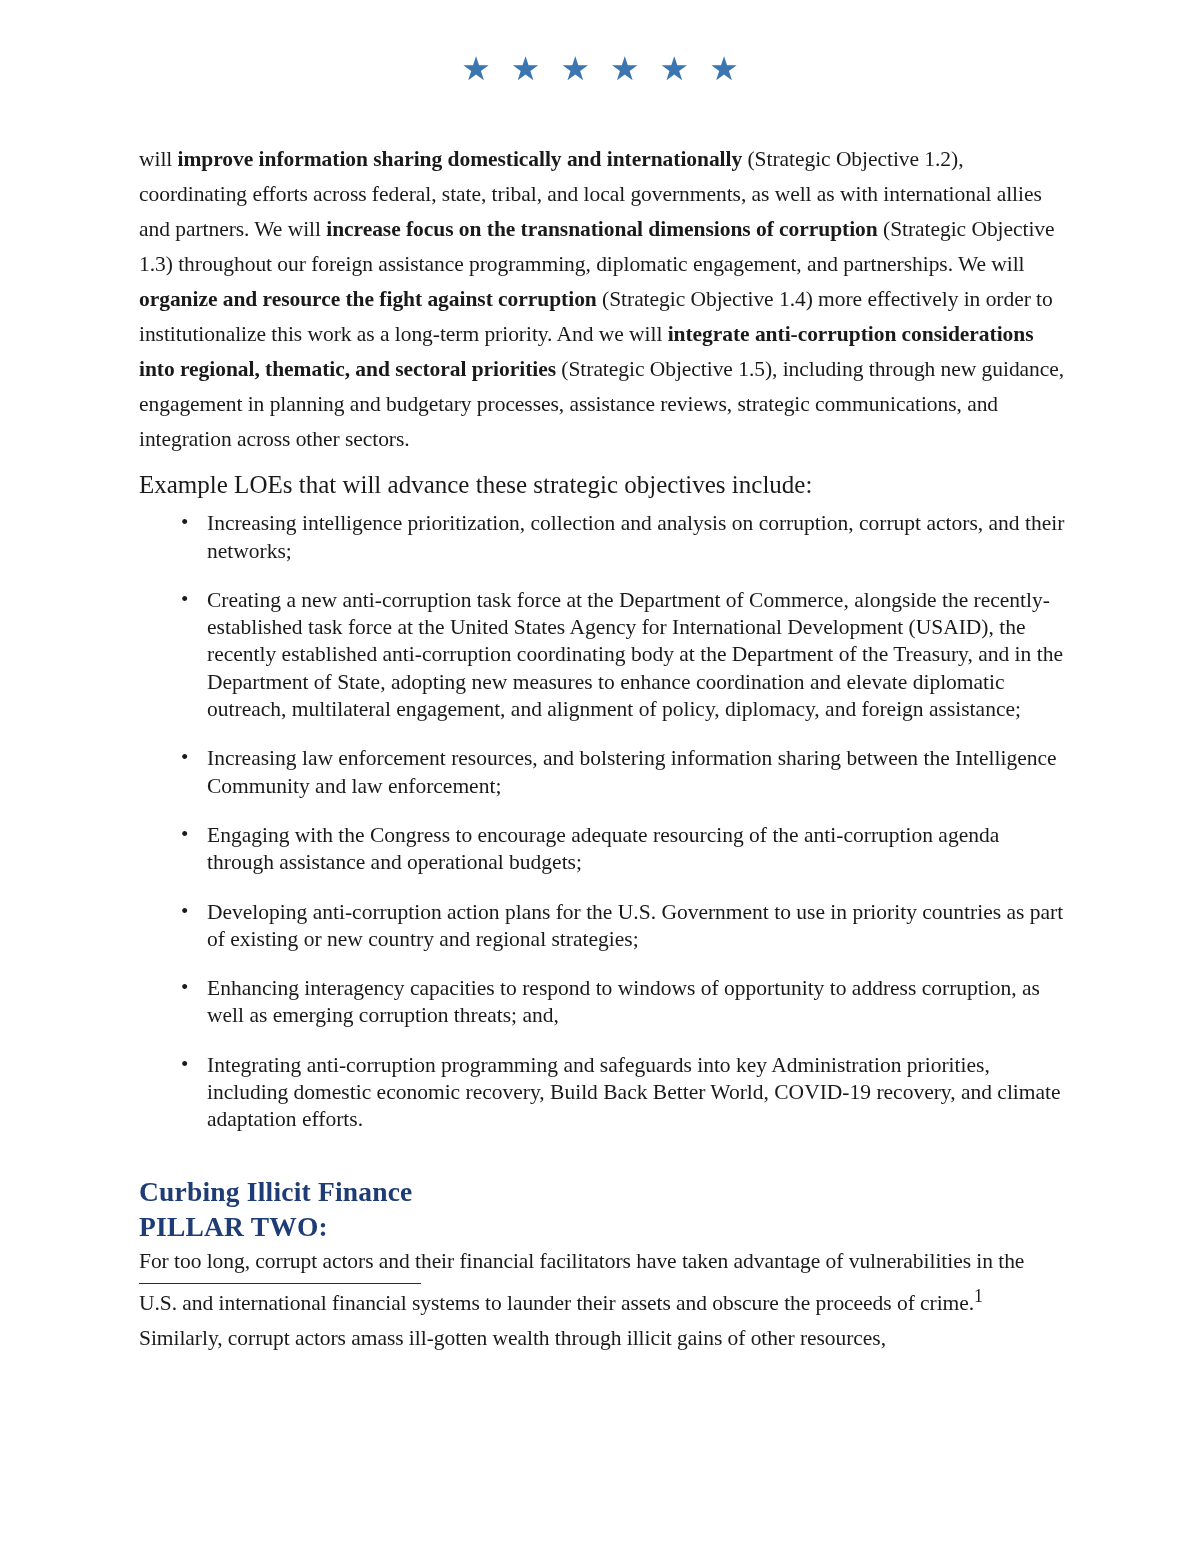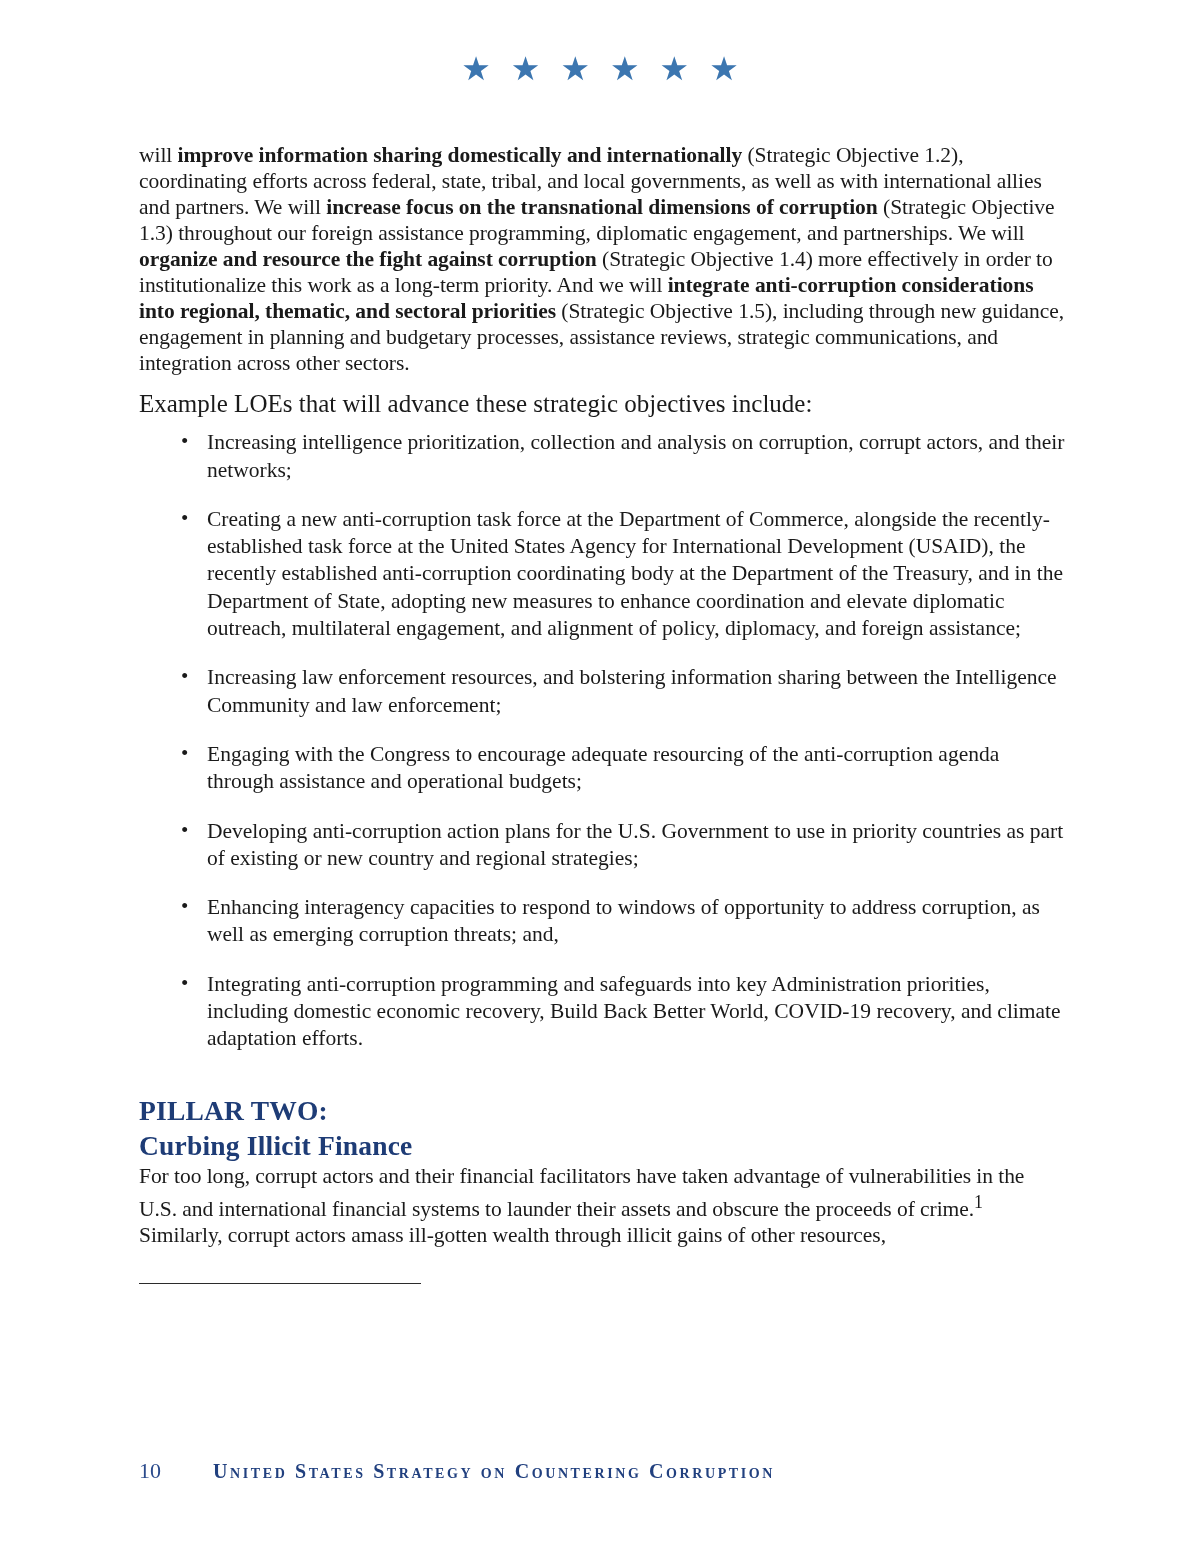--- a/index.html
+++ b/index.html
@@ -48,21 +48,21 @@
   .content {
     position: absolute;
     left: 139px;
     top: 142px;
     width: 926px;
   }
 
   p.body {
     margin: 0 0 14px 0;
     font-size: 21.5px;
-    line-height: 26px;
+    line-height: 35px;
     text-align: left;
     color: #1a1a1a;
     letter-spacing: -0.05px;
   }
   p.body b, p.body strong {
     font-weight: bold;
   }
 
   p.lead-in {
     margin: 0 0 10px 0;
@@ -207,29 +207,26 @@
           <span class="bullet">•</span>
           <span class="li-text">Enhancing interagency capacities to respond to windows of opportunity to address corruption, as well as emerging corruption threats; and,</span>
         </li>
         <li>
           <span class="bullet">•</span>
           <span class="li-text">Integrating anti-corruption programming and safeguards into key Administration priorities, including domestic economic recovery, Build Back Better World, COVID-19 recovery, and climate adaptation efforts.</span>
         </li>
       </ul>
 
     <div class="pillar-heading">
+      <span class="line">Curbing Illicit Finance</span>
       <span class="line">PILLAR TWO:</span>
-      <span class="line">Curbing Illicit Finance</span>
     </div>
 
     <p class="body after-heading">For too long, corrupt actors and their financial facilitators have taken advantage of vulnerabilities in the U.S. and international financial systems to launder their assets and obscure the proceeds of crime.<sup>1</sup>&nbsp; Similarly, corrupt actors amass ill-gotten wealth through illicit gains of other resources,</p>
 
   </div>
 
   <div class="footnote-zone">
     <div class="footnote-rule"></div>
   </div>
 
-  <div class="footer">
-    <span class="page-number">10</span><span class="footer-title">United States Strategy on Countering Corruption</span>
-  </div>
 
 </div>
 
 </body></html>

